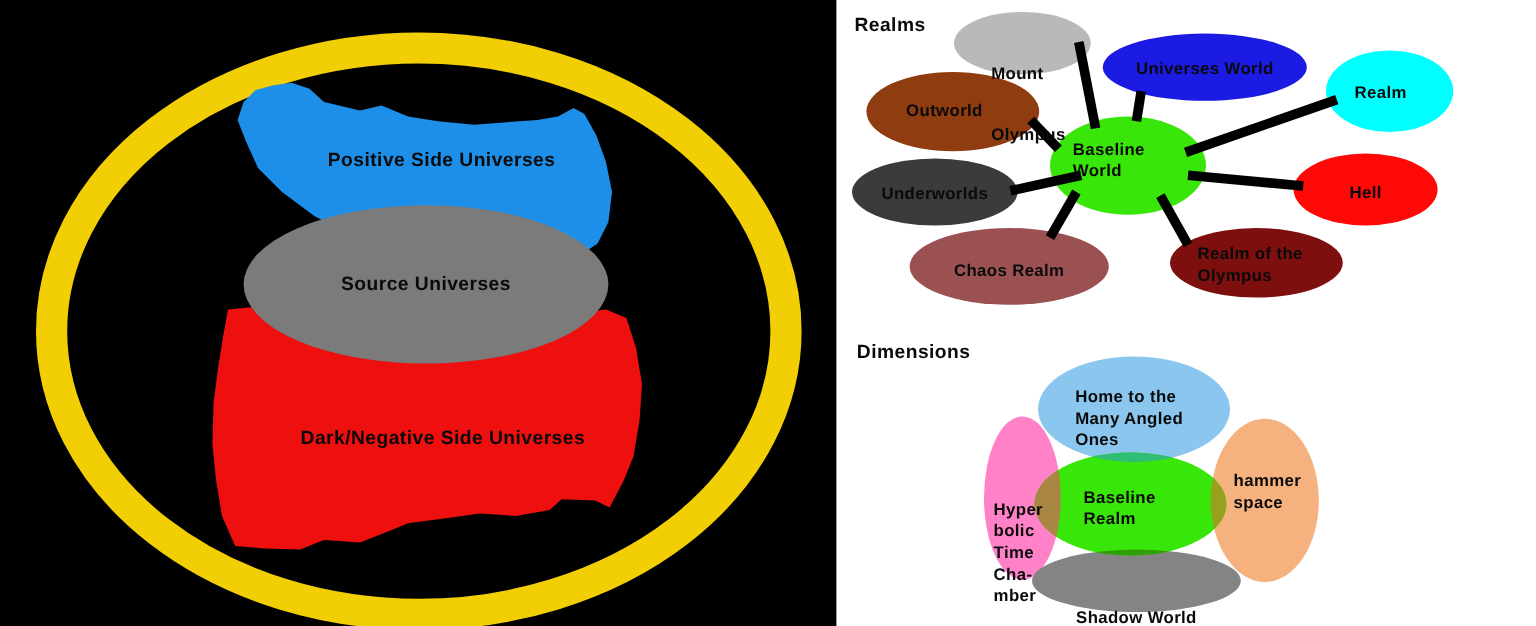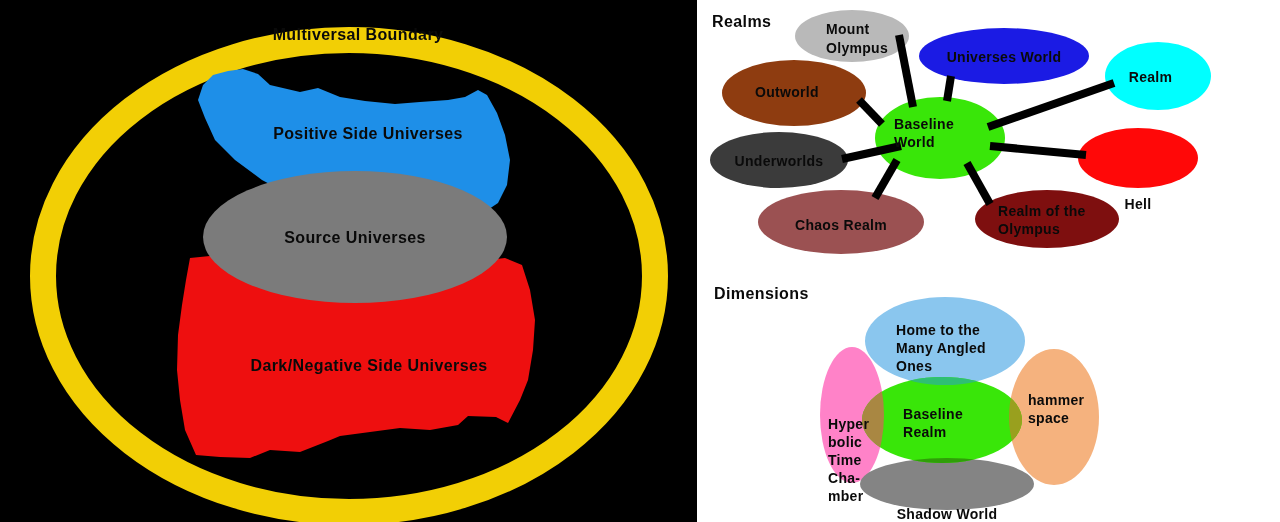--- a/index.html
+++ b/index.html
@@ -6,21 +6,21 @@
   .stage{position:relative;width:1280px;height:522px;overflow:hidden;
          font-family:"Liberation Sans",sans-serif;background:#fff;}
   .stage svg{position:absolute;left:0;top:0;}
   .lbl{position:absolute;color:#0a0a0a;font-weight:600;font-size:14px;
        line-height:18px;letter-spacing:.3px;white-space:nowrap;}
   .lbl.center{text-align:center;}
   .lbl span{display:block;}
   .left-big{font-size:16px;line-height:20px;letter-spacing:.4px;}
   .white{color:#fff;}
   .section-title{font-size:16px;letter-spacing:.4px;font-weight:700;}
-  .lh19 span{line-height:19px;}
+  .lh19 span{line-height:19px;margin-top:32px;}
 </style>
 </head>
 <body>
 
 <div class="stage">
 
   <svg width="1280" height="522" viewBox="0 0 1280 522">
 
     <rect x="0" y="0" width="697" height="522" fill="#000000"></rect>
 
@@ -72,38 +72,37 @@
     <ellipse cx="942" cy="420" rx="80" ry="43" fill="#39E609"></ellipse>
 
     <g clip-path="url(#green-realm-clip)">
       <ellipse cx="945" cy="341" rx="80" ry="44" fill="#2FBF74"></ellipse>
       <ellipse cx="852" cy="415" rx="32" ry="68" fill="#A98742"></ellipse>
       <ellipse cx="1054" cy="417" rx="45" ry="68" fill="#99A01E"></ellipse>
       <ellipse cx="947" cy="484" rx="87" ry="26" fill="#2F9E08"></ellipse>
     </g>
   </svg>
 
-  <div class="lbl left-big center" style="left:238px;top:25px;width:240px;">Multiversal Boundary</div>
   <div class="lbl left-big center" style="left:248px;top:124px;width:240px;">Positive Side Universes</div>
   <div class="lbl left-big center" style="left:219px;top:356px;width:300px;">Dark/Negative Side Universes</div>
   <div class="lbl left-big center" style="left:235px;top:228px;width:240px;">Source Universes</div>
 
   <div class="lbl section-title" style="left:712px;top:13px;">Realms</div>
   <div class="lbl lh19" style="left:826px;top:20px;width:95px;">
     <span>Mount</span>
     <span>Olympus</span>
   </div>
   <div class="lbl center" style="left:924px;top:48px;width:160px;">Universes World</div>
   <div class="lbl center" style="left:1108px;top:68px;width:85px;">Realm</div>
   <div class="lbl center" style="left:737px;top:83px;width:100px;">Outworld</div>
   <div class="lbl" style="left:894px;top:115px;width:90px;">
     <span>Baseline</span>
     <span>World</span>
   </div>
-  <div class="lbl center" style="left:1098px;top:151px;width:80px;margin-top:44px;">Hell</div>
+  <div class="lbl center" style="left:1098px;top:151px;width:80px;">Hell</div>
   <div class="lbl center" style="left:719px;top:152px;width:120px;">Underworlds</div>
   <div class="lbl center" style="left:771px;top:216px;width:140px;">Chaos Realm</div>
   <div class="lbl" style="left:998px;top:202px;width:130px;">
     <span>Realm of the</span>
     <span>Olympus</span>
   </div>
 
   <div class="lbl section-title" style="left:714px;top:285px;">Dimensions</div>
   <div class="lbl" style="left:896px;top:321px;width:135px;">
     <span>Home to the</span>

